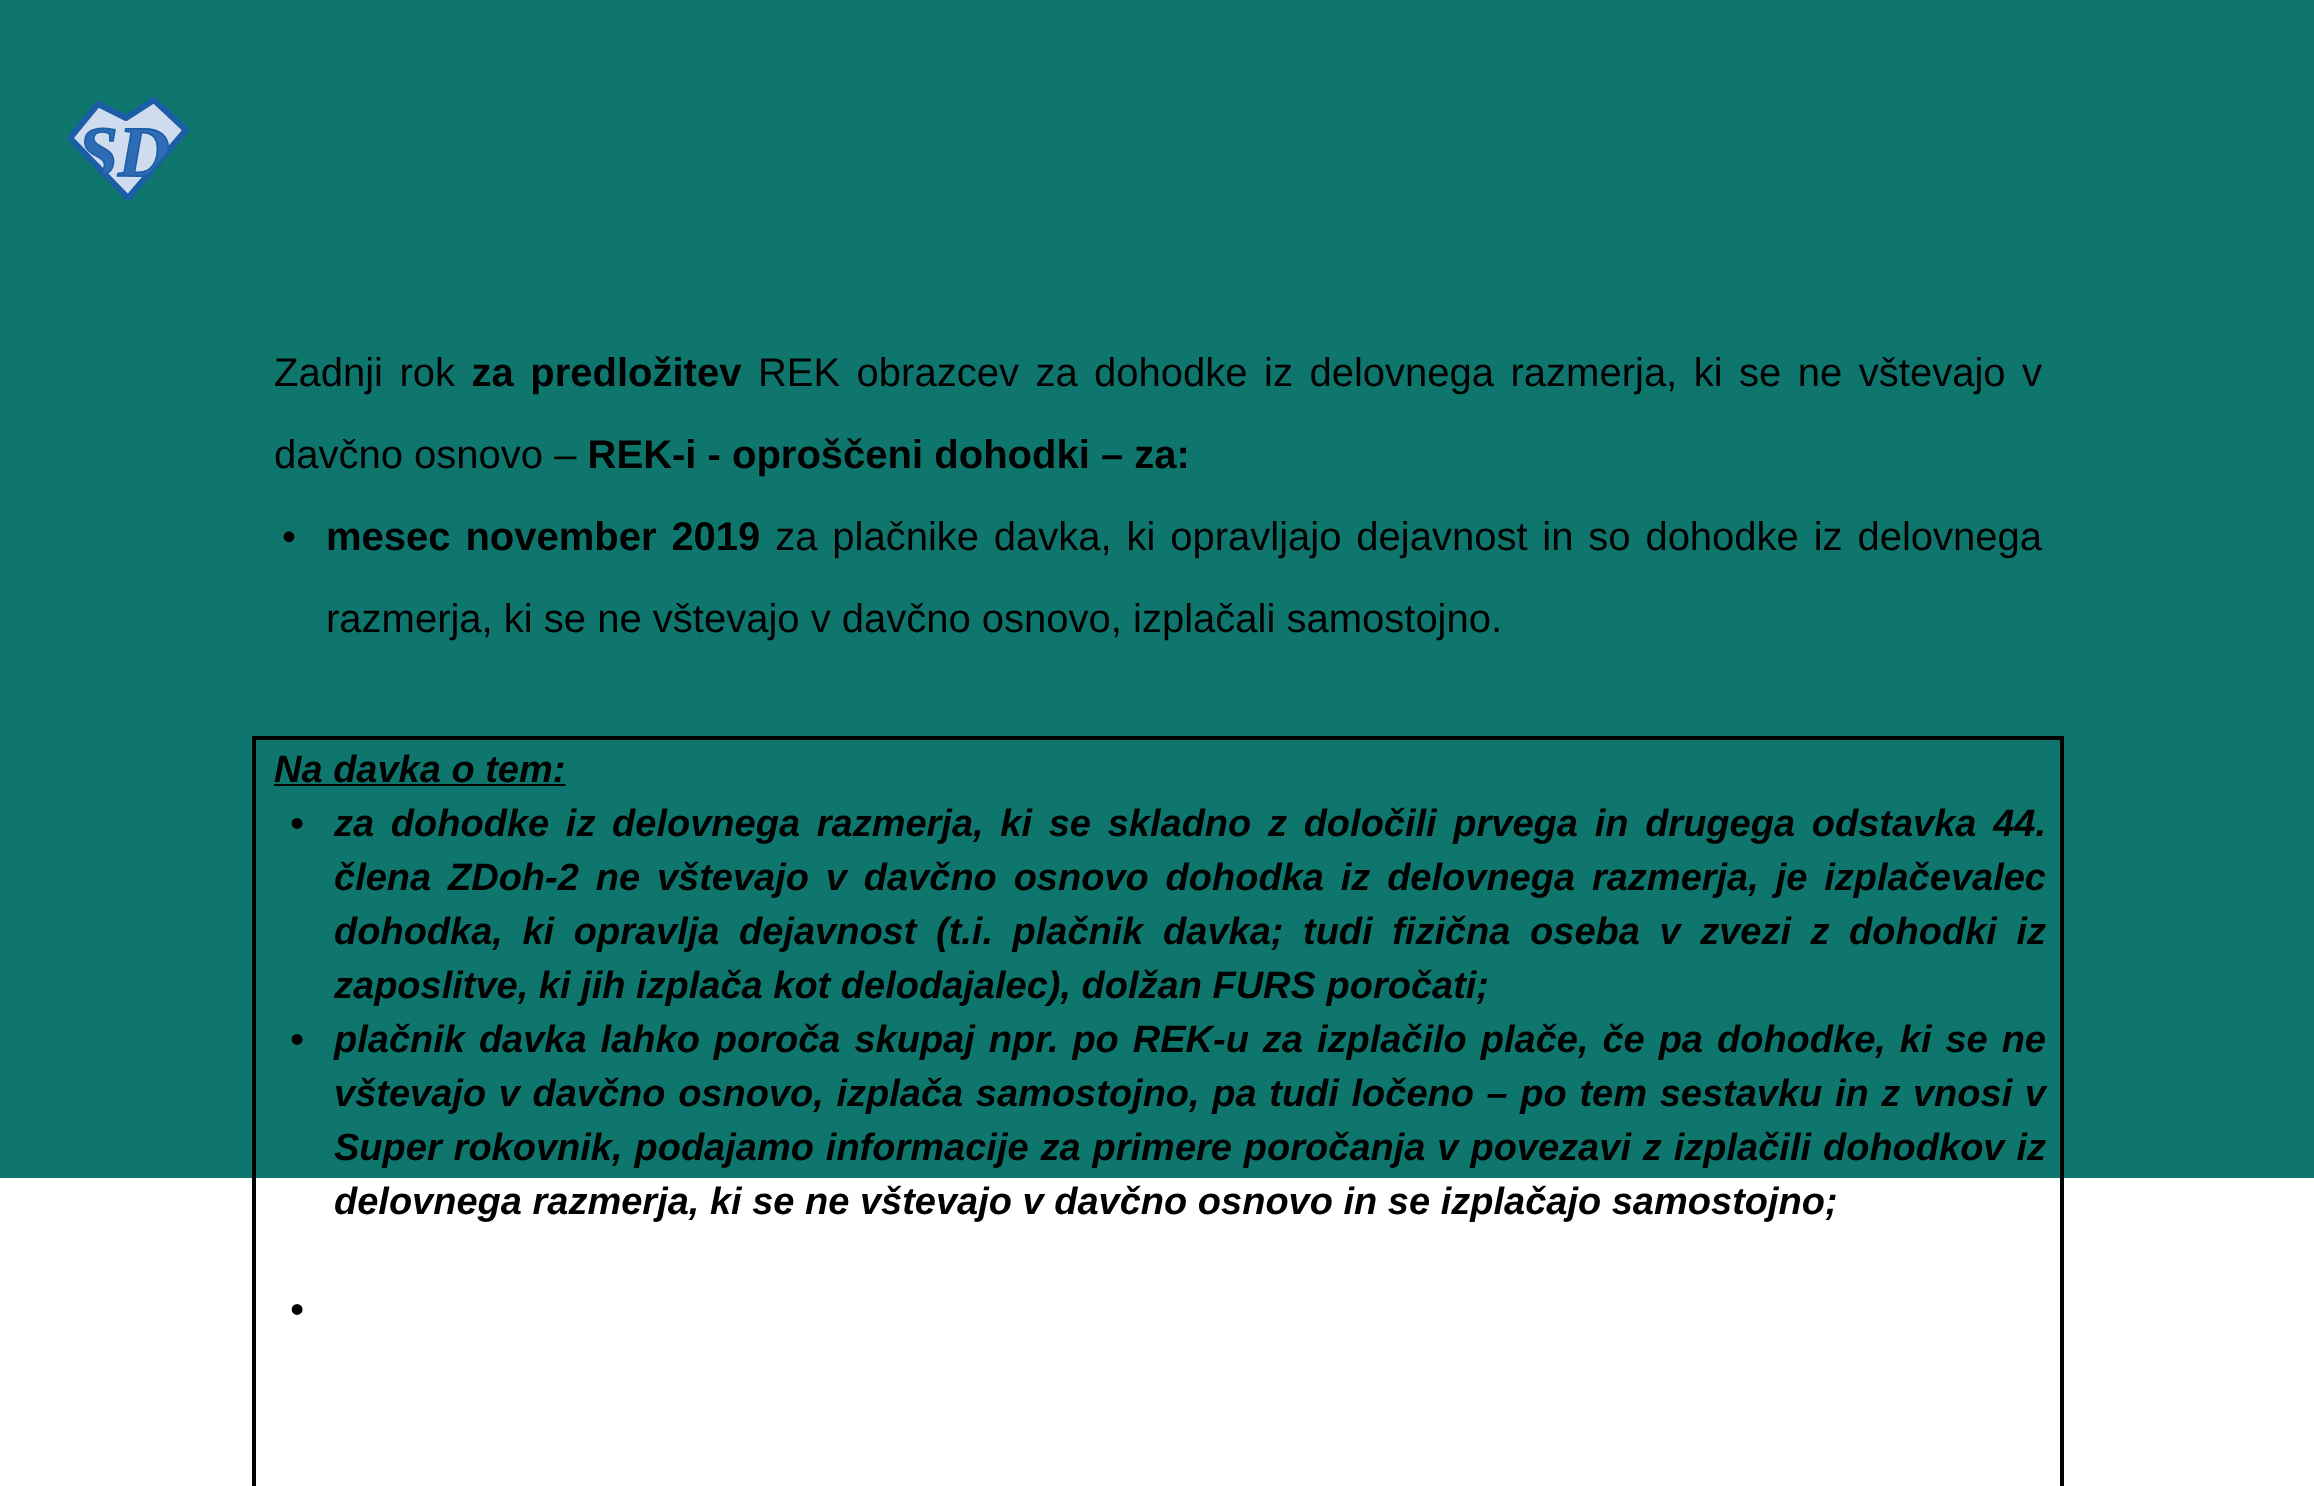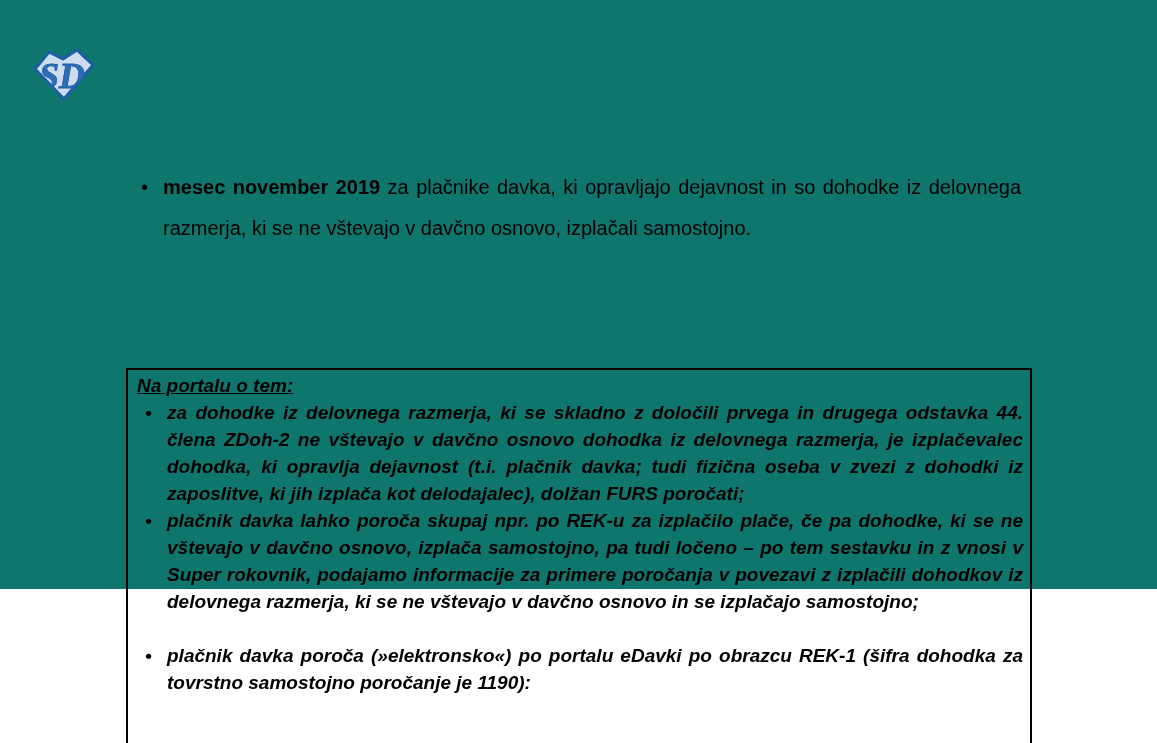--- a/index.html
+++ b/index.html
@@ -90,39 +90,39 @@
         <polygon points="2,22 16,5 30,12 44,3 60,18 31,52"></polygon>
       </clipPath>
     </defs>
     <polygon points="2,22 16,5 30,12 44,3 60,18 31,52" fill="#cfdcee" stroke="#1b5ea7" stroke-width="3" stroke-linejoin="round"></polygon>
     <g clip-path="url(#diamondClip)">
       <text x="6" y="41" font-family="Liberation Serif, serif" font-size="36" font-weight="bold" font-style="italic" fill="#2e6db6" stroke="#1b5ea7" stroke-width="0.8">SD</text>
     </g>
   </svg>
 
   <div class="flow">
+    <p class="para"><span>Zadnji rok </span><b>za predložitev</b><span> REK obrazcev za dohodke iz delovnega razmerja, ki se ne vštevajo v davčno osnovo – </span><b>REK-i - oproščeni dohodki – za:</b></p>
 
     <div class="li outer">
       <span class="marker">•</span>
       <span><b>mesec november 2019</b></span><span> za plačnike davka, ki opravljajo dejavnost in so dohodke iz delovnega razmerja, ki se ne vštevajo v davčno osnovo, izplačali samostojno.</span>
     </div>
   </div>
 
   <div class="info-box">
-    <div class="box-title">Na portalu o tem:</div>
+    <div class="box-title">Na davka o tem:</div>
 
     <div class="li">
       <span class="marker">•</span>
       <span>za dohodke iz delovnega razmerja, ki se skladno z določili prvega in drugega odstavka 44. člena ZDoh-2 ne vštevajo v davčno osnovo dohodka iz delovnega razmerja, je izplačevalec dohodka, ki opravlja dejavnost (t.i. plačnik davka; tudi fizična oseba v zvezi z dohodki iz zaposlitve, ki jih izplača kot delodajalec), dolžan FURS poročati;</span>
     </div>
 
     <div class="li">
       <span class="marker">•</span>
       <span>plačnik davka lahko poroča skupaj npr. po REK-u za izplačilo plače, če pa dohodke, ki se ne vštevajo v davčno osnovo, izplača samostojno, pa tudi ločeno – po tem sestavku in z vnosi v Super rokovnik, podajamo informacije za primere poročanja v povezavi z izplačili dohodkov iz delovnega razmerja, ki se ne vštevajo v davčno osnovo in se izplačajo samostojno;</span>
     </div>
 
     <div class="li spaced">
       <span class="marker">•</span>
-      <span>plačnik davka poroča (»elektronsko«) po portalu eDavki po obrazcu REK-1 (šifra dohodka za tovrstno samostojno poročanje je 1190):</span>
     </div>
   </div>
 
 </div>
 
 </body></html>

